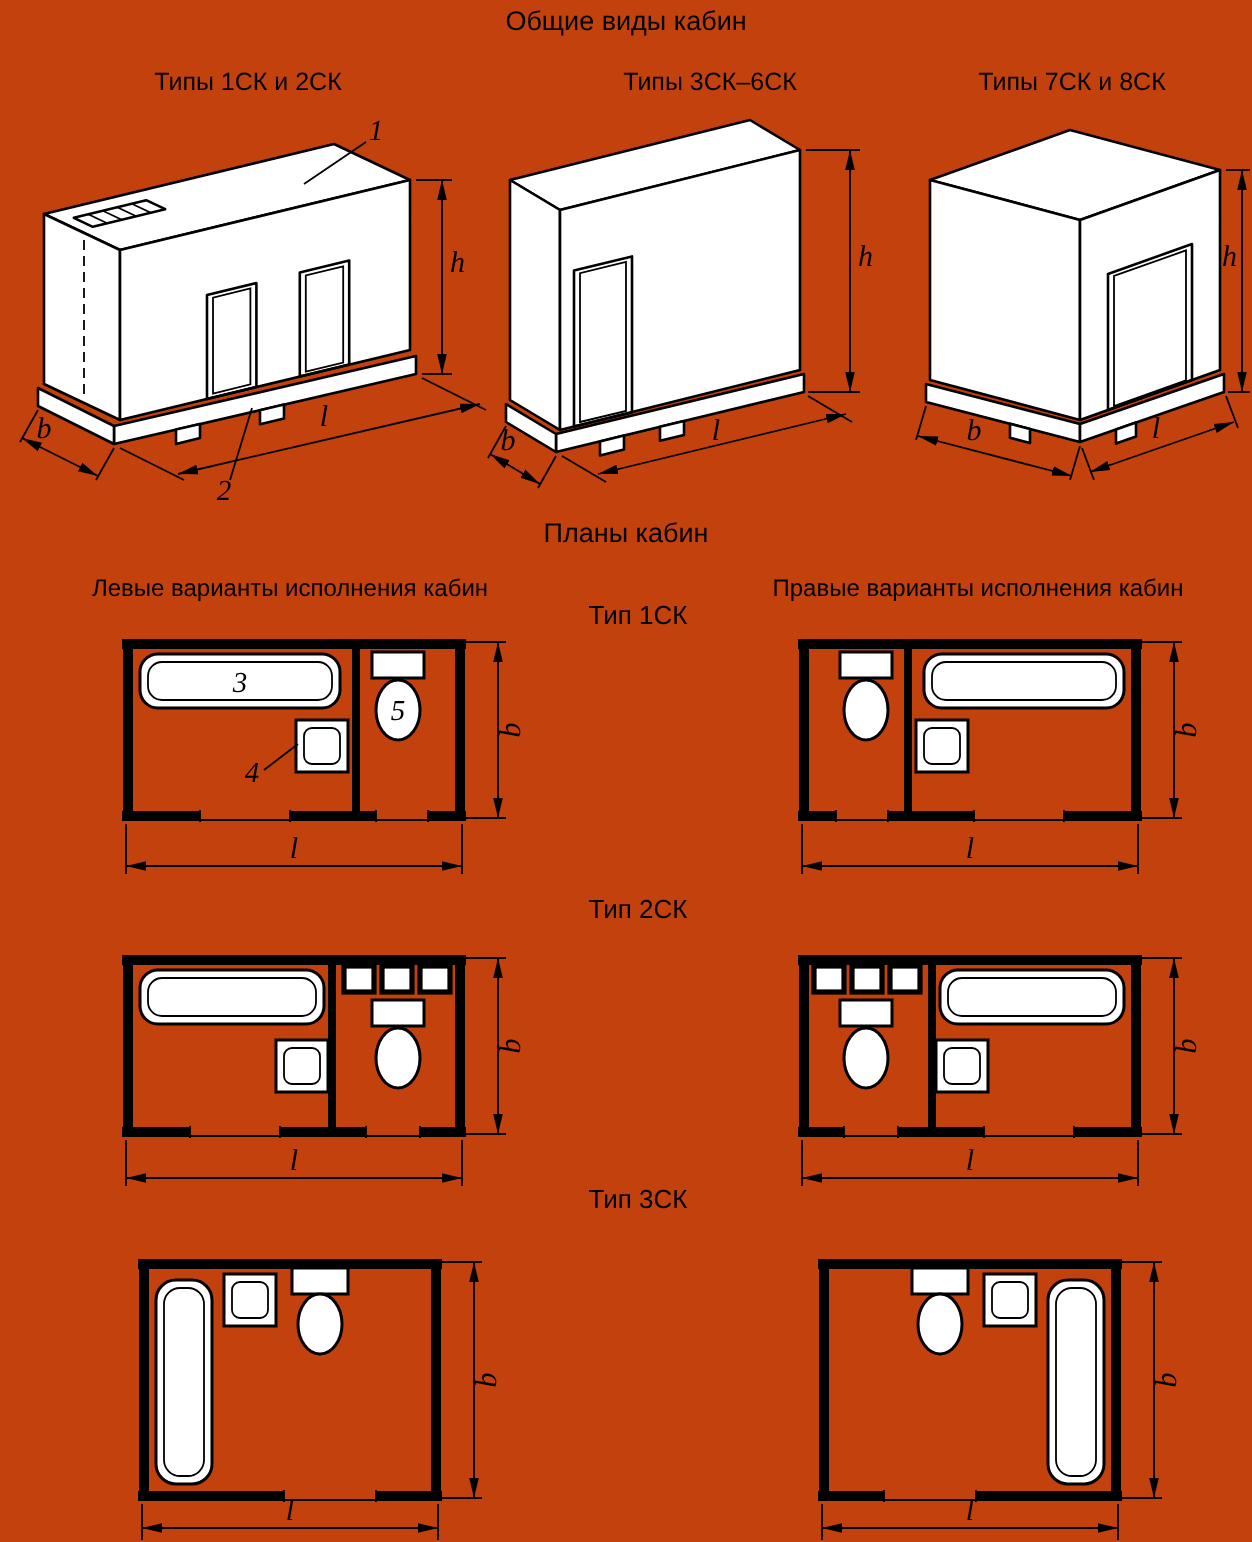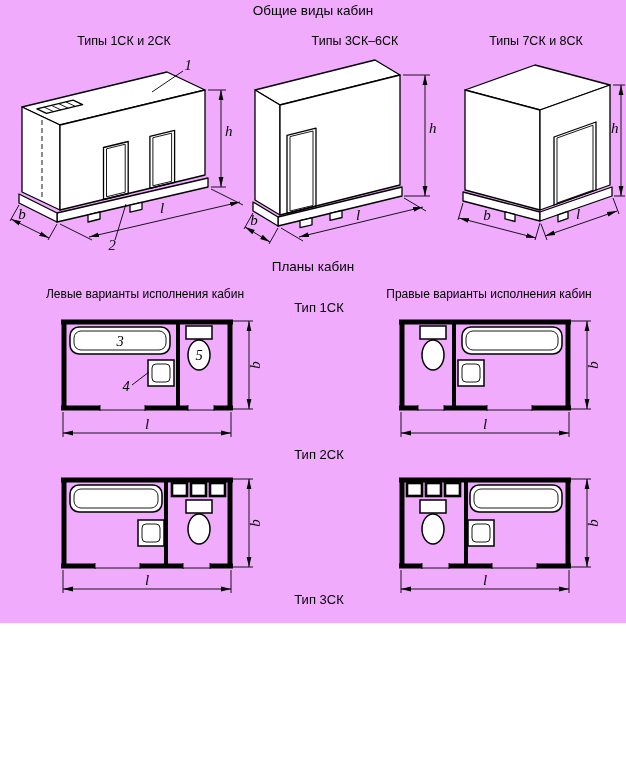--- a/index.html
+++ b/index.html
@@ -1,16 +1,16 @@
 <!DOCTYPE html>
 <html><head>
 <meta charset="utf-8">
 <style>
   html,body{margin:0;padding:0;background:#fff}
-  .canvas{width:626px;height:623px;background:#f0abfc;position:relative;overflow:hidden}
+  .canvas{width:626px;height:771px;background:#c2410c;position:relative;overflow:hidden}
   svg{display:block}
   .face{fill:#fff;stroke:#000;stroke-width:1.3;stroke-linejoin:round}
   .ln{fill:none;stroke:#000;stroke-width:1.3;stroke-linejoin:round}
   .thin{fill:none;stroke:#000;stroke-width:0.9}
   .dim{fill:none;stroke:#000;stroke-width:0.9}
   .wall{stroke:#000;stroke-width:5;fill:none}
   .part{stroke:#000;stroke-width:4;fill:none}
   .fix{fill:#fff;stroke:#000;stroke-width:1.5}
   .blocksq{fill:#fff;stroke:#000;stroke-width:2.6}
   text{font-family:"Liberation Sans",sans-serif;fill:#000}

